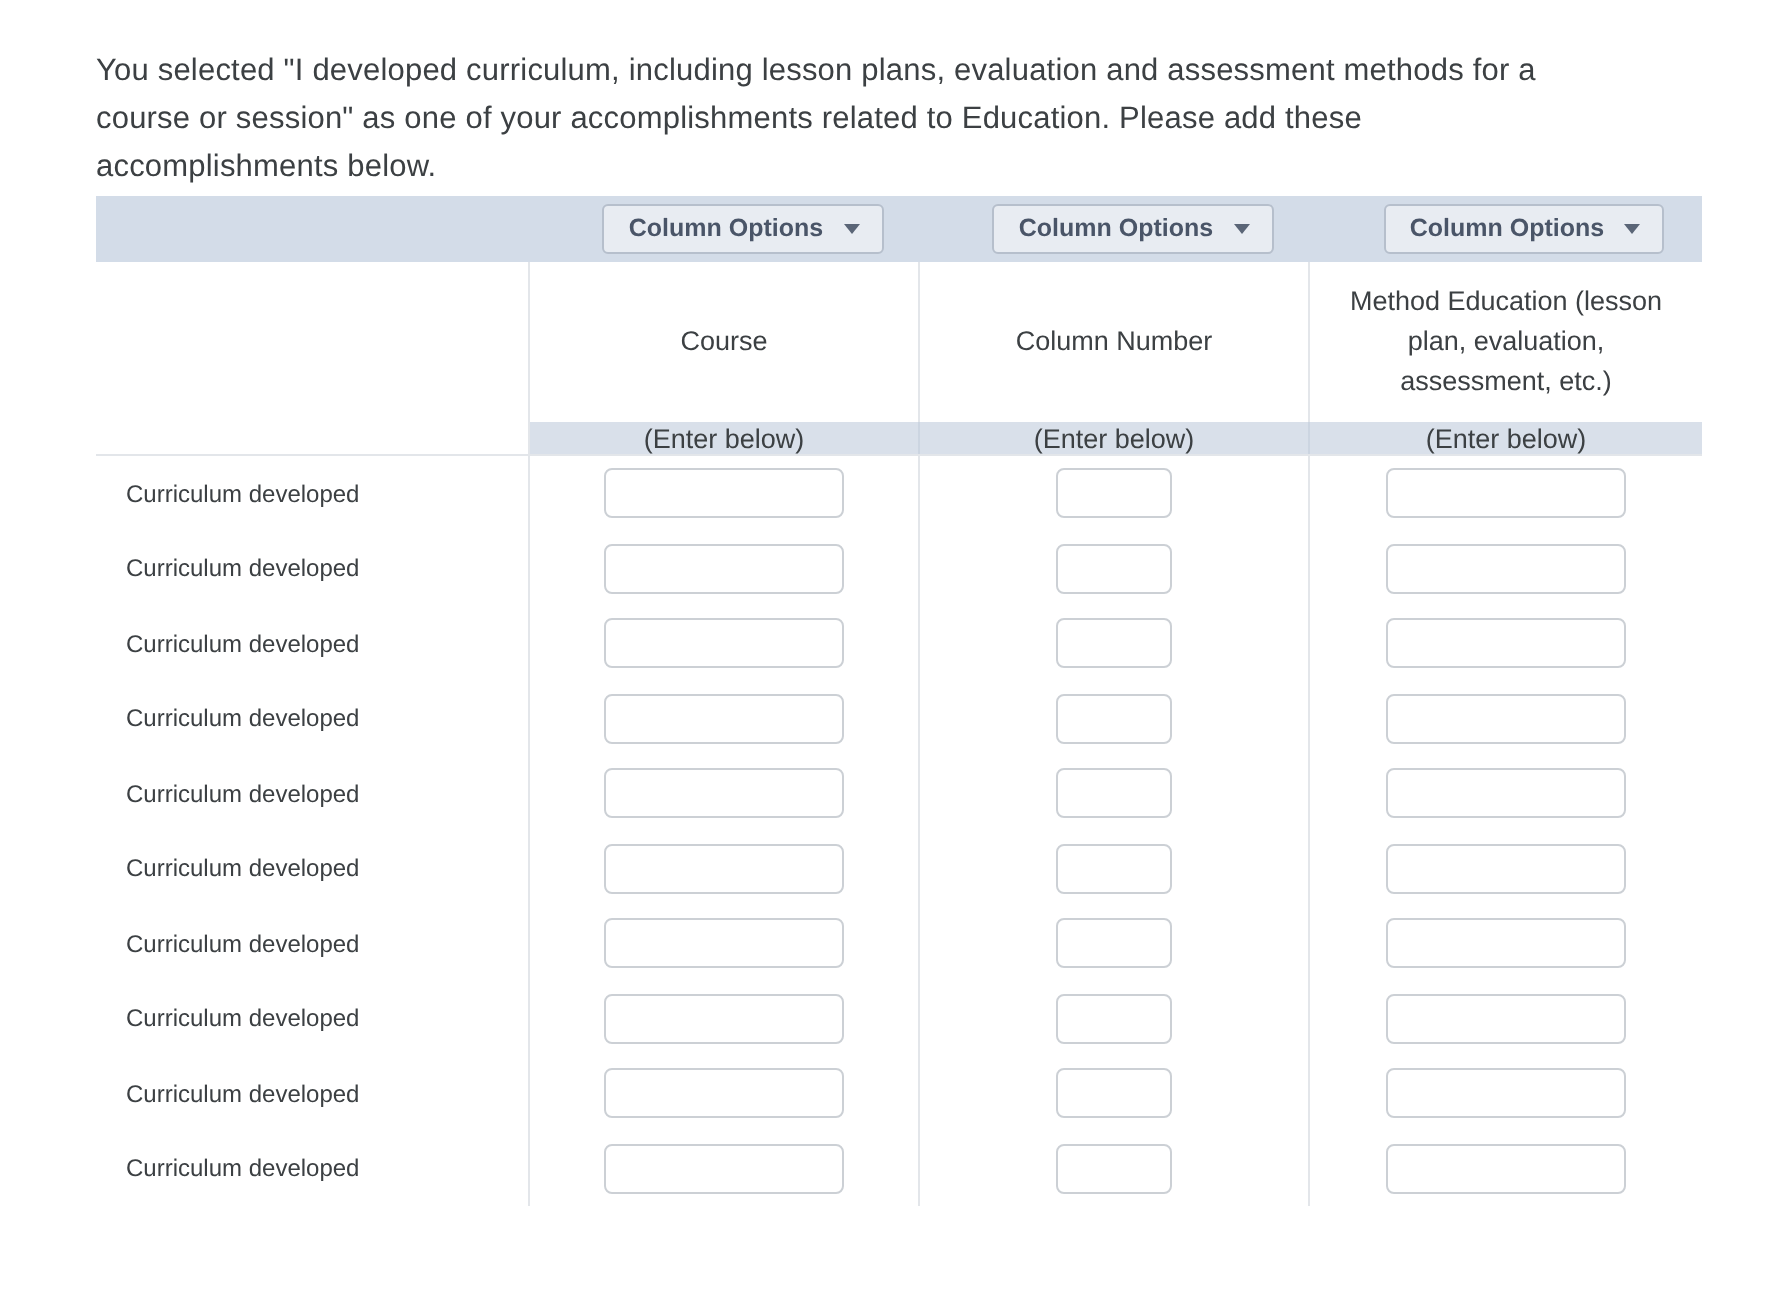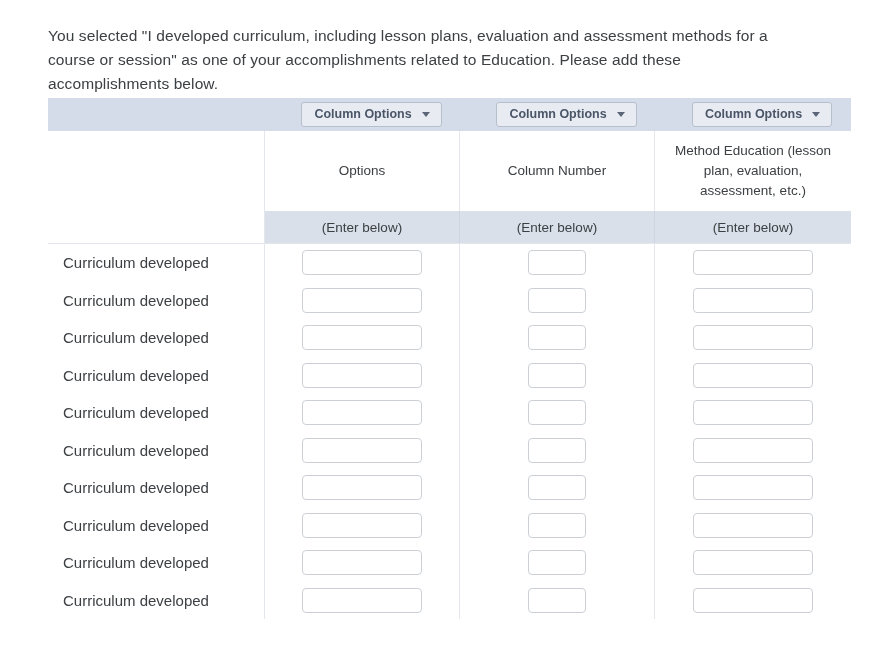--- a/index.html
+++ b/index.html
@@ -97,21 +97,21 @@
     box-sizing: border-box;
     border-right: 1px solid #e3e6ea;
   }
   .title-cell.last { border-right: none; }
   .title-cell.rowhead { border-right: 1px solid #e3e6ea; }
 
   
   .enter-band {
     display: flex;
     background: #d9e0ea;
-    height: 32px;
+    height: 16px;
   }
   .enter-cell {
     display: flex;
     align-items: center;
     justify-content: center;
     font-size: 13.5px;
     color: #3c4043;
     box-sizing: border-box;
     border-right: 1px solid #ccd5e1;
   }
@@ -125,21 +125,21 @@
   .body-wrap {
     border-top: 1px solid #e3e6ea;
     background: #ffffff;
   }
   .row {
     display: flex;
     height: 37.5px;
     align-items: center;
   }
   .row-label {
-    font-size: 15px;
+    font-size: 12px;
     color: #3c4043;
     padding-left: 15px;
     box-sizing: border-box;
     height: 100%;
     display: flex;
     align-items: center;
     border-right: 1px solid #e3e6ea;
   }
   .cell {
     height: 100%;
@@ -190,21 +190,21 @@
     <div class="c3 opts-cell">
       <button class="col-options-btn">
         <span>Column Options</span>
         <span class="caret"></span>
       </button>
     </div>
   </div>
 
   <div class="title-band">
     <div class="c0 title-cell rowhead"></div>
-    <div class="c1 title-cell">Options</div>
+    <div class="c1 title-cell">Course</div>
     <div class="c2 title-cell">Column Number</div>
     <div class="c3 title-cell last">Method Education (lesson plan, evaluation, assessment, etc.)</div>
   </div>
 
   <div class="enter-band">
     <div class="c0 enter-cell blank"></div>
     <div class="c1 enter-cell">(Enter below)</div>
     <div class="c2 enter-cell">(Enter below)</div>
     <div class="c3 enter-cell last">(Enter below)</div>
   </div>

